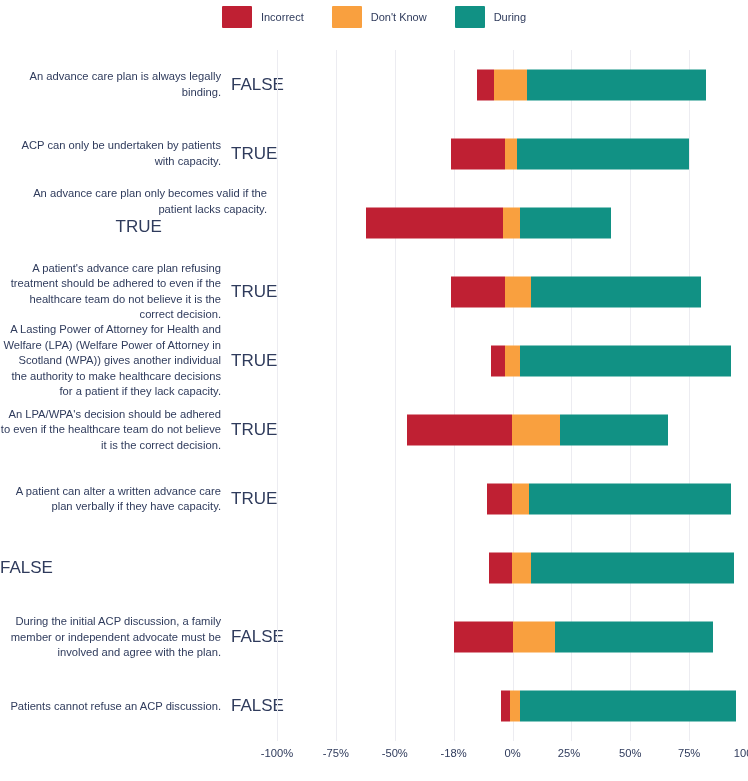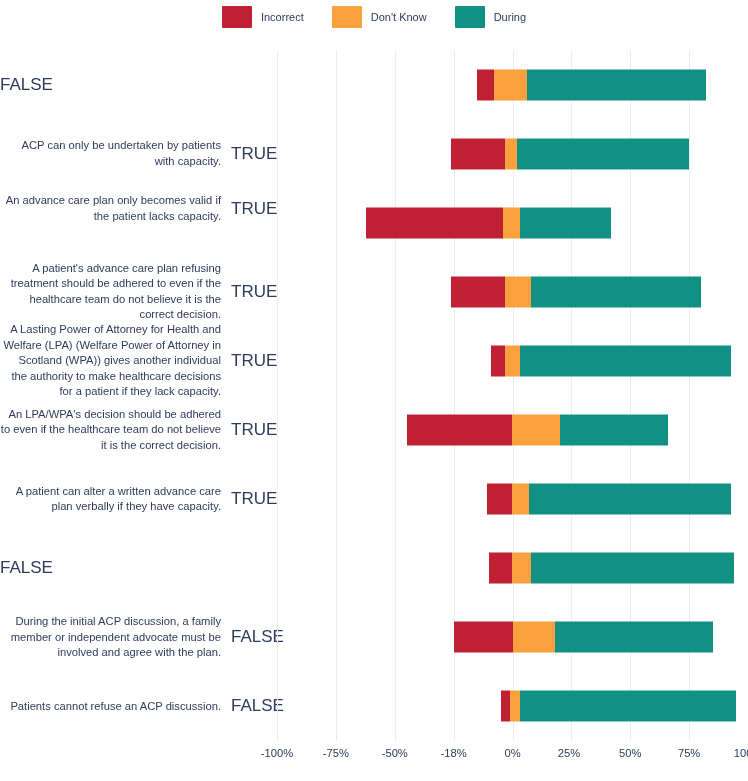--- a/index.html
+++ b/index.html
@@ -75,27 +75,28 @@
         <span class="legend-label">Don't Know</span>
       </div>
       <div class="legend-item">
         <span class="legend-swatch" style="background: rgb(17, 145, 132);"></span>
         <span class="legend-label">During</span>
       </div>
     </div>
 
   <div class="labels" id="labels">
       <div class="label-row" style="top: 0px;">
+        <div class="question">An advance care plan is always legally binding.</div>
         <div class="answer">FALSE</div>
       </div>
       <div class="label-row" style="top: 69.1px;">
         <div class="question">ACP can only be undertaken by patients with capacity.</div>
         <div class="answer">TRUE</div>
       </div>
-      <div class="label-row" style="top: 124px;">
+      <div class="label-row" style="top: 136px; flex-direction: column;">
         <div class="question">An advance care plan only becomes valid if the patient lacks capacity.</div>
         <div class="answer">TRUE</div>
       </div>
       <div class="label-row" style="top: 207.3px;">
         <div class="question">A patient's advance care plan refusing treatment should be adhered to even if the healthcare team do not believe it is the correct decision.</div>
         <div class="answer">TRUE</div>
       </div>
       <div class="label-row" style="top: 276.4px;">
         <div class="question">A Lasting Power of Attorney for Health and Welfare (LPA) (Welfare Power of Attorney in Scotland (WPA)) gives another individual the authority to make healthcare decisions for a patient if they lack capacity.</div>
         <div class="answer">TRUE</div>

